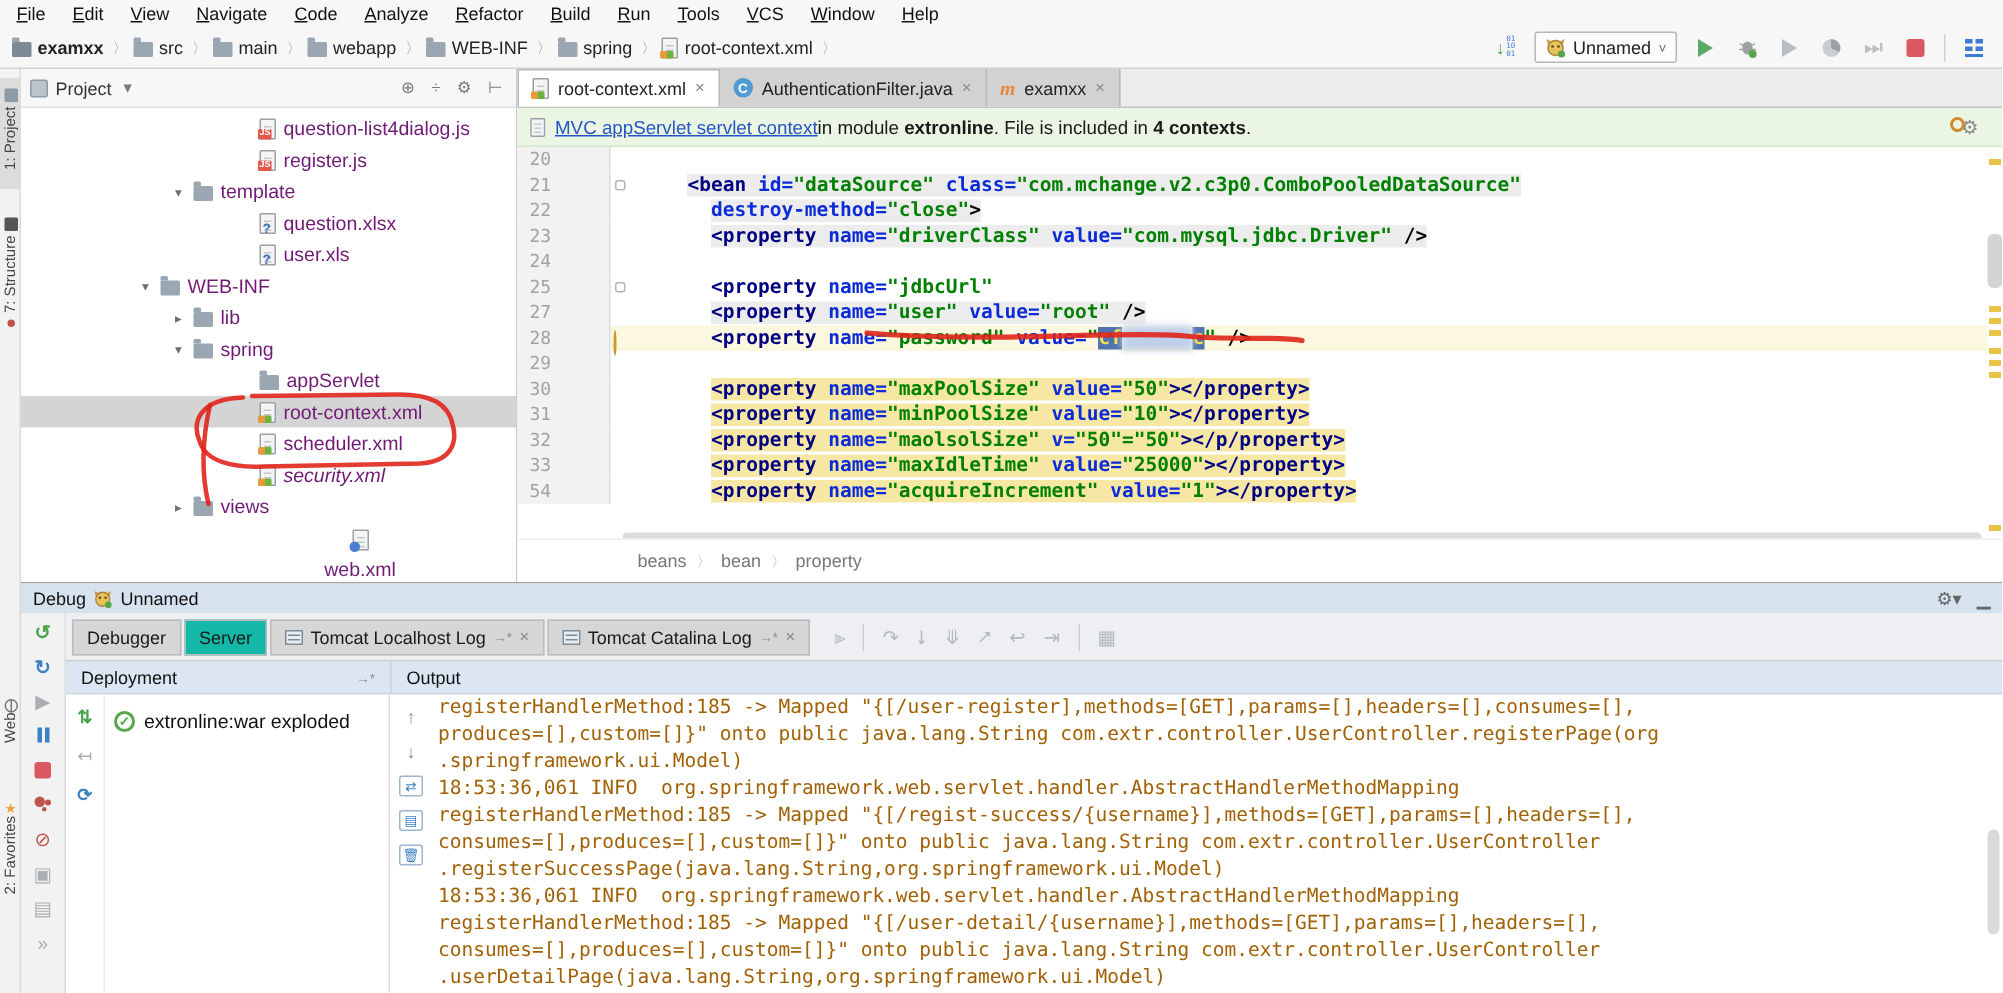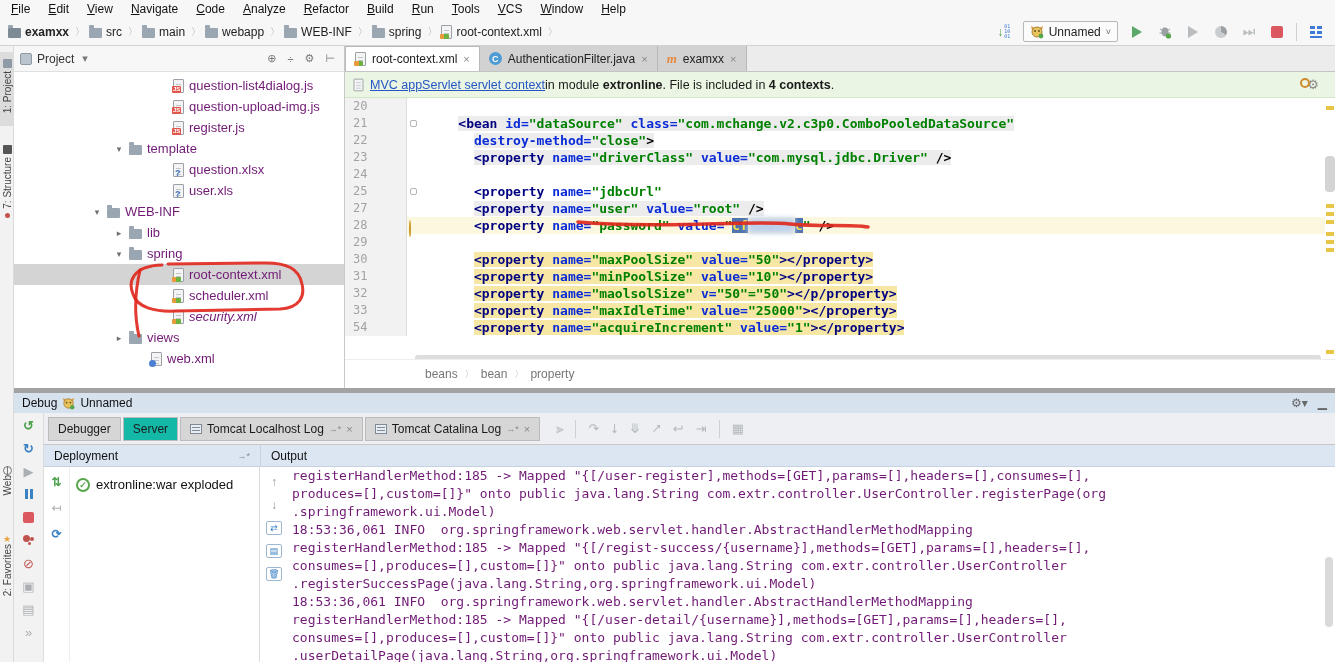--- a/index.html
+++ b/index.html
@@ -104,21 +104,21 @@
   .bulb{position:absolute;width:9px;height:11px;background:radial-gradient(circle at 50% 35%,#FFE27A,#F2B63C);border-radius:50% 50% 42% 42%;border:1px solid #C99A2E}
 
   .hscroll{position:absolute;left:70px;top:309px;right:14px;height:6px;background:#DDDDDD;border-radius:3px;cursor:pointer}
   .vscroll{position:absolute;right:0;top:52px;width:10px;height:262px}
   .vmark{position:absolute;right:1px;width:8px;height:4px;background:#E8C547}
   .vthumb{position:absolute;right:0;width:10px;height:36px;background:#D4D4D4;border-radius:4px;cursor:pointer}
   .ed-crumbs{position:absolute;left:0;right:0;top:313px;height:29px;background:#FFFFFF;display:flex;align-items:center;padding-left:80px;gap:7px;font-size:12px;color:#777;border-top:1px solid #EEE}
   .ed-crumbs .sep{font-size:9px;color:#aaa}
 
   
-  .debug{position:absolute;left:14px;top:388px;width:1321px;height:274px;background:#fff;border-top:5px solid #a3a3a3}
+  .debug{position:absolute;left:14px;top:388px;width:1321px;height:274px;background:#fff;border-top:1px solid #a3a3a3}
   .dbg-header{height:20px;background:#D7E2EF;display:flex;align-items:center;gap:5px;padding:0 8px;font-size:12px;color:#111}
   .dbg-hdr-right{margin-left:auto;display:flex;gap:10px;color:#666}
   .dbg-left{position:absolute;left:0;top:20px;width:30px;bottom:0;background:#F2F2F2;border-right:1px solid #DCDCDC;display:flex;flex-direction:column;align-items:center;padding-top:4px;gap:7px}
   .dbg-left .di{width:18px;height:16px;display:flex;align-items:center;justify-content:center;font-size:13px;cursor:pointer}
   .di.green{color:#4DA14D;font-weight:bold}
   .di.blue{color:#3B82C4;font-weight:bold}
   .di.gray{color:#ABAFB3}
   .di.red{color:#C0534E}
   .di .stopsq{width:11px;height:11px;background:#DB5860;border-radius:2px}
   .di .pbar{display:inline-block;width:3px;height:10px;background:#3B82C4;margin:0 1px}
@@ -138,21 +138,21 @@
   .deploy-hdr{left:30px;width:216px}
   .out-hdr{left:246px;right:0;border-left:1px solid #C6D2E2}
   .deploy-body{position:absolute;left:30px;top:74px;width:216px;bottom:0;background:#fff;border-right:1px solid #DCDCDC}
   .dep-tools{position:absolute;left:0;top:0;width:26px;bottom:0;border-right:1px solid #EEE;display:flex;flex-direction:column;align-items:center;padding-top:8px;gap:12px}
   .dep-item{position:absolute;left:32px;top:10px;display:flex;align-items:center;gap:6px;font-size:13px;color:#111}
   .chk{width:14px;height:14px;border:2px solid #57A64A;border-radius:50%;color:#57A64A;font-size:9px;font-weight:bold;display:flex;align-items:center;justify-content:center}
   .out-body{position:absolute;left:246px;top:74px;right:0;bottom:0;background:#fff}
   .out-tools{position:absolute;left:0;top:2px;width:28px;bottom:0;display:flex;flex-direction:column;align-items:center;padding-top:6px;gap:9px;color:#8E9296;font-size:12px}
   .out-tools .ot{cursor:pointer;width:16px;height:14px;display:flex;align-items:center;justify-content:center}
   .ot.boxed{border:1px solid #9FB6D0;border-radius:2px;color:#3B82C4;font-size:9px}
-  .out-text{position:absolute;left:32px;top:0;right:12px;bottom:0;font-family:"DejaVu Sans Mono","Liberation Mono",monospace;font-size:13px;line-height:18px;color:#701a75;white-space:pre;overflow:hidden}
+  .out-text{position:absolute;left:32px;top:0;right:12px;bottom:0;font-family:"DejaVu Sans Mono","Liberation Mono",monospace;font-size:13px;line-height:18px;color:#a16207;white-space:pre;overflow:hidden}
   .out-vscroll{position:absolute;right:2px;top:90px;width:8px;height:70px;background:#DADADA;border-radius:4px}
 
   
   .annot{position:absolute;left:0;top:0;width:1335px;height:662px;pointer-events:none;z-index:9}
 </style>
 </head>
 <body>
 
 <div id="app">
 
@@ -307,30 +307,20 @@
           <span class="tlabel">question-list4dialog.js</span>
         </div>
         <div class="trow" style="padding-left: 144px;">
           <span class="tchev"></span>
           <span class="fic">
             <span class="ln" style="top: 4px;"></span>
             <span class="ln" style="top: 7px;"></span>
             <span class="ln" style="top: 10px;"></span>
             <span class="bdg bdg-js">JS</span>
           </span>
-          <span class="tlabel">question-upload-img.js</span>
-        </div>
-        <div class="trow" style="padding-left: 144px;">
-          <span class="tchev"></span>
-          <span class="fic">
-            <span class="ln" style="top: 4px;"></span>
-            <span class="ln" style="top: 7px;"></span>
-            <span class="ln" style="top: 10px;"></span>
-            <span class="bdg bdg-js">JS</span>
-          </span>
           <span class="tlabel">register.js</span>
         </div>
         <div class="trow" style="padding-left: 100px;">
           <span class="tchev">▾</span>
           <span class="folder"></span>
           <span class="tlabel">template</span>
         </div>
         <div class="trow" style="padding-left: 144px;">
           <span class="tchev"></span>
           <span class="fic">
@@ -359,20 +349,25 @@
         <div class="trow" style="padding-left: 100px;">
           <span class="tchev">▸</span>
           <span class="folder"></span>
           <span class="tlabel">lib</span>
         </div>
         <div class="trow" style="padding-left: 100px;">
           <span class="tchev">▾</span>
           <span class="folder"></span>
           <span class="tlabel">spring</span>
         </div>
+        <div class="trow" style="padding-left: 144px;">
+          <span class="tchev"></span>
+          <span class="folder"></span>
+          <span class="tlabel">appServlet</span>
+        </div>
         <div class="trow sel" style="padding-left: 144px;">
           <span class="tchev"></span>
           <span class="fic">
             <span class="ln" style="top: 4px;"></span>
             <span class="ln" style="top: 7px;"></span>
             <span class="ln" style="top: 10px;"></span>
             <span class="bdg bdg-xml"></span>
           </span>
           <span class="tlabel">root-context.xml</span>
         </div>
@@ -394,21 +389,21 @@
             <span class="ln" style="top: 10px;"></span>
             <span class="bdg bdg-xml"></span>
           </span>
           <span class="tlabel">security.xml</span>
         </div>
         <div class="trow" style="padding-left: 100px;">
           <span class="tchev">▸</span>
           <span class="folder"></span>
           <span class="tlabel">views</span>
         </div>
-        <div class="trow" style="padding-left: 122px;">
+        <div class="trow" style="padding-left: 122px; flex-direction: column;">
           <span class="tchev"></span>
           <span class="fic">
             <span class="ln" style="top: 4px;"></span>
             <span class="ln" style="top: 7px;"></span>
             <span class="ln" style="top: 10px;"></span>
             <span class="bdg bdg-web"></span>
           </span>
           <span class="tlabel">web.xml</span>
         </div>
       </div>

